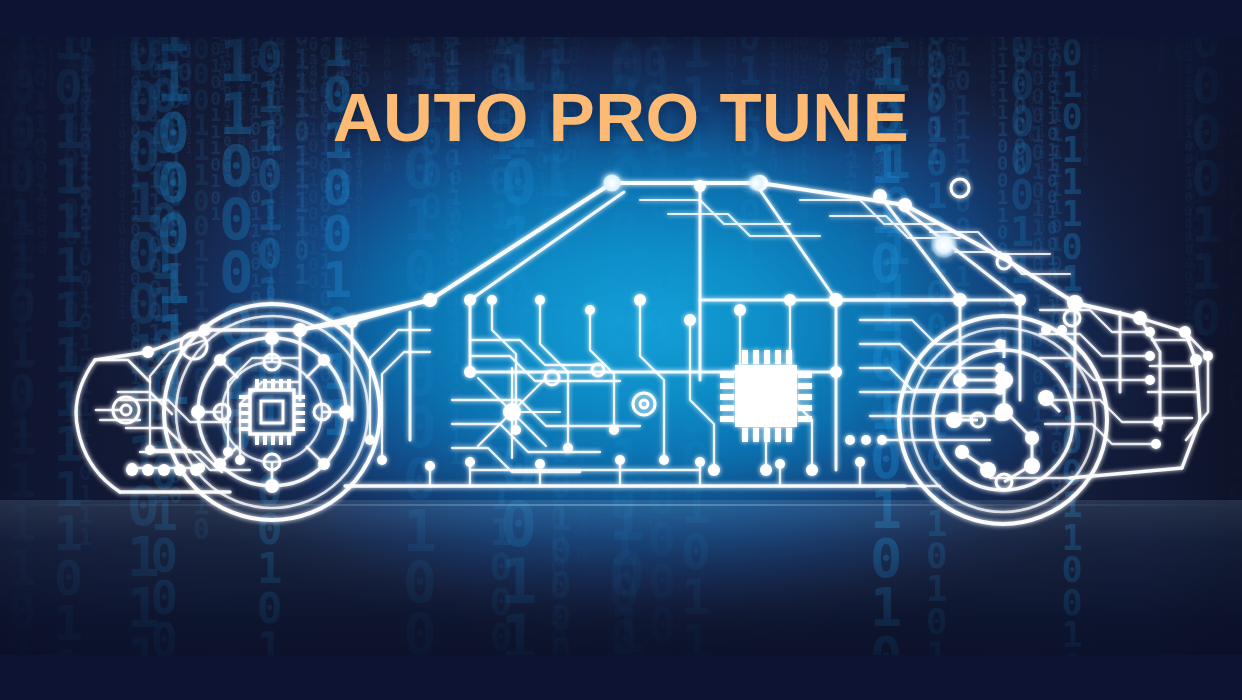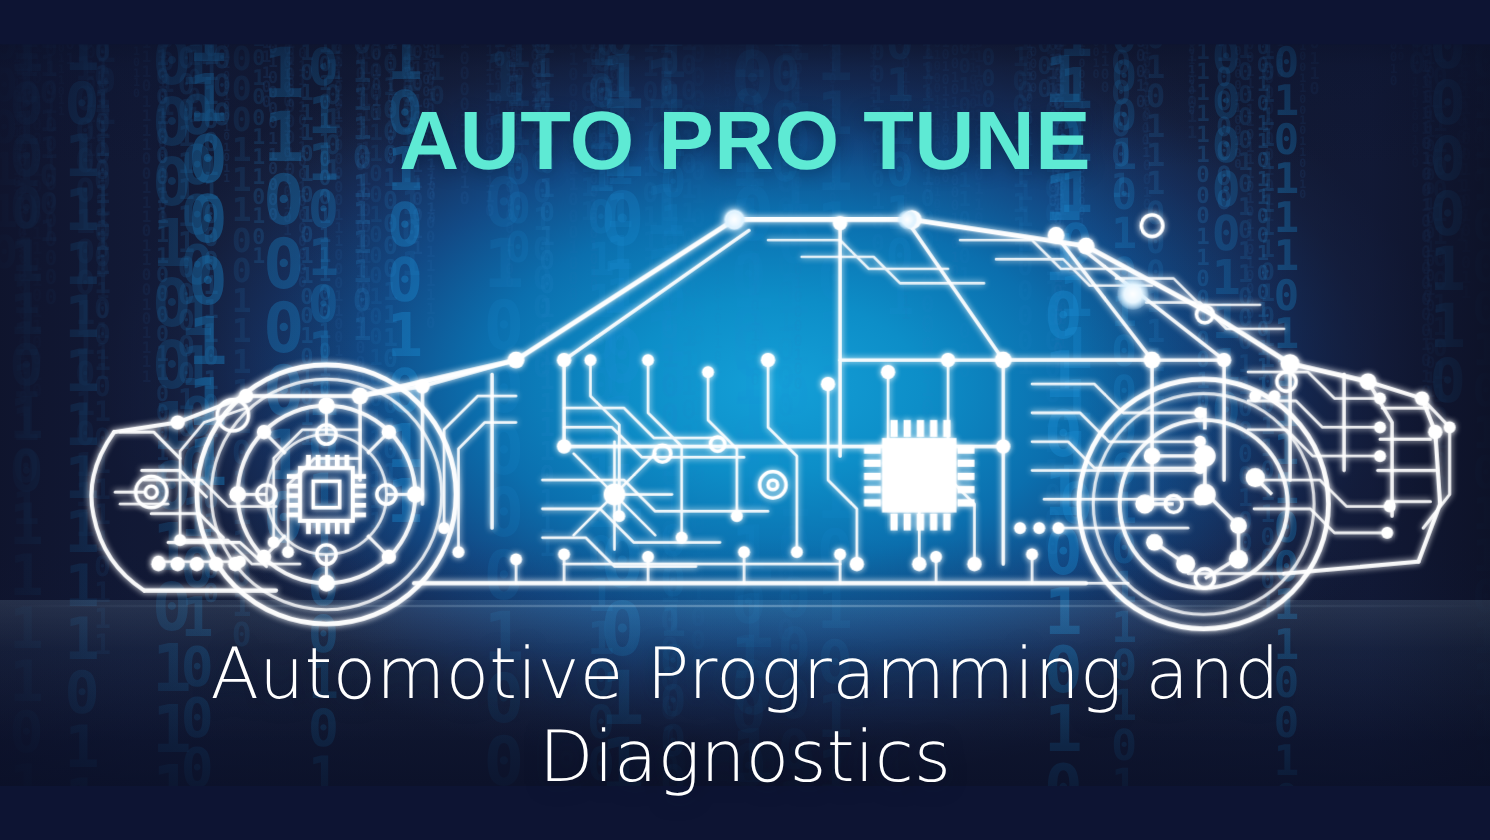--- a/index.html
+++ b/index.html
@@ -46,21 +46,21 @@
     background:linear-gradient(180deg,rgba(190,232,255,.13) 0%,rgba(140,205,245,.05) 35%,rgba(0,0,0,0) 100%);
   }
   
   .bar-top{position:absolute;left:0;top:0;width:1242px;height:37px;background:#0d1433;}
   .bar-bottom{position:absolute;left:0;top:655px;width:1242px;height:45px;background:#0d1433;}
   
   .car{position:absolute;left:0;top:0;width:1242px;height:700px;}
   
   .title{
     position:absolute;left:0;top:78px;width:1242px;text-align:center;
-    color:#5eead4;font-size:69px;font-weight:700;letter-spacing:.5px;
+    color:#fdba74;font-size:69px;font-weight:700;letter-spacing:.5px;
     font-family:"Liberation Sans", sans-serif;
     text-shadow:0 2px 14px rgba(5,25,50,.45);
   }
   .subtitle{
     position:absolute;left:0;top:527px;width:1242px;text-align:center;
     color:#ffffff;font-size:59px;font-weight:300;letter-spacing:.3px;
     font-family:"DejaVu Sans", sans-serif;
     text-shadow:0 2px 16px rgba(5,25,50,.55);
   }
 </style>
@@ -4415,15 +4415,14 @@
       <circle cx="882" cy="440" r="5"></circle>
       <circle cx="1046" cy="330" r="5"></circle>
         <circle cx="1062" cy="330" r="5"></circle>
     </g>
   </svg>
 
   <div class="bar-top"></div>
   <div class="bar-bottom"></div>
 
   <div class="title">AUTO PRO TUNE</div>
-  <div class="subtitle">Automotive Programming and Diagnostics</div>
 
 </div>
 
 </body></html>

